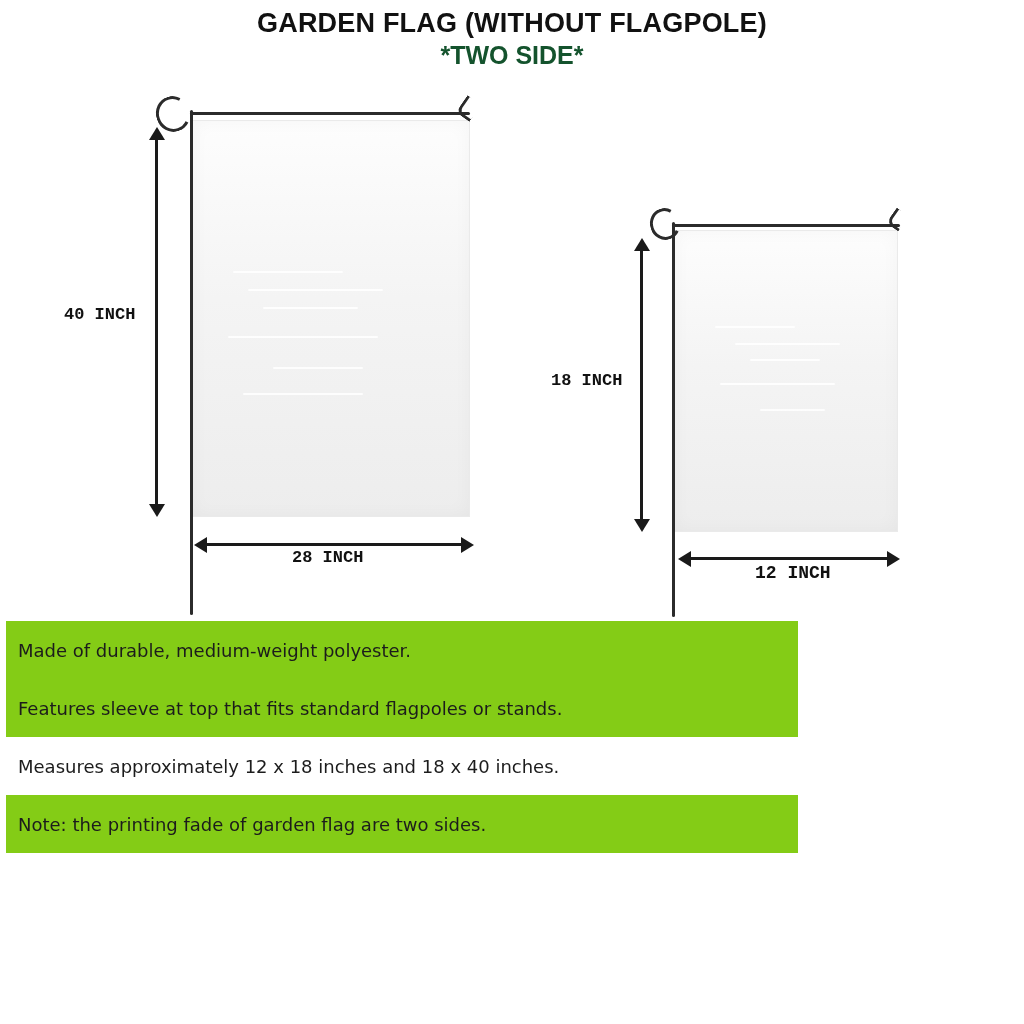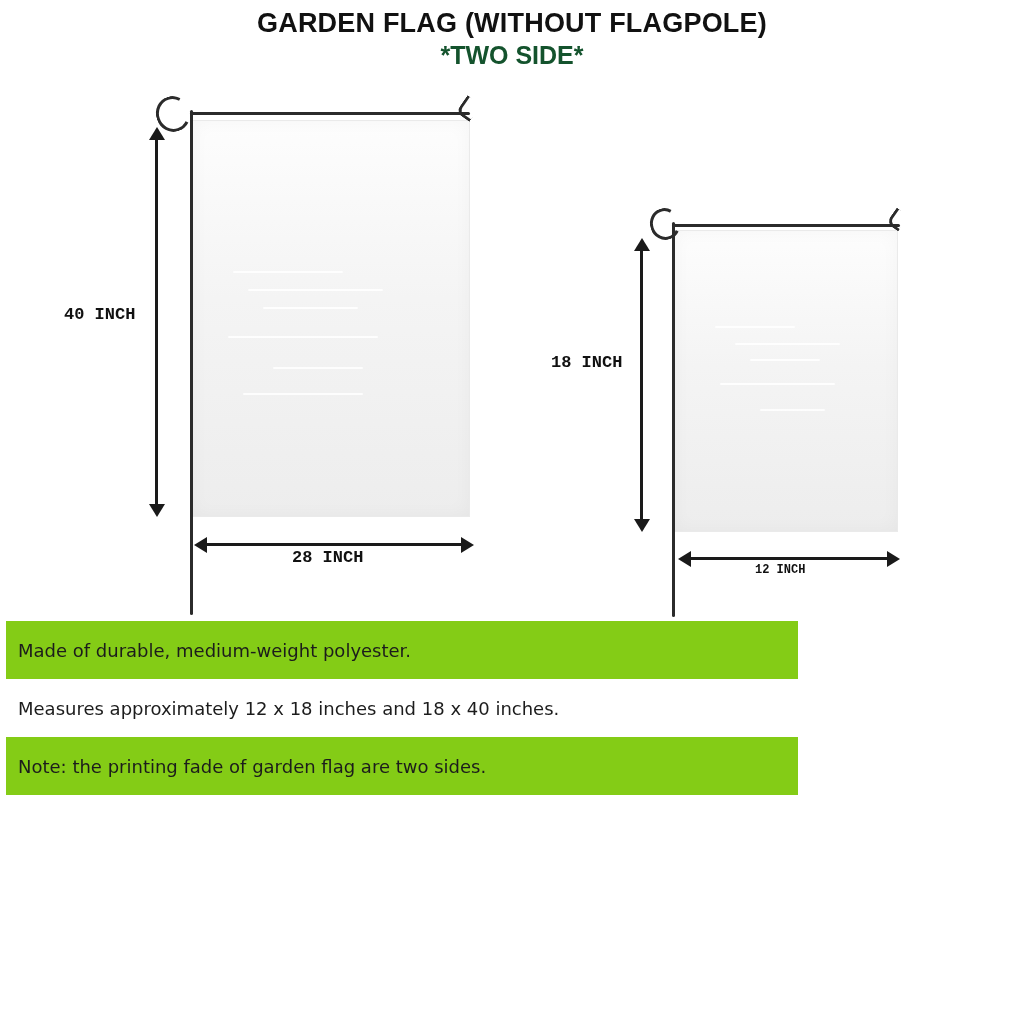--- a/index.html
+++ b/index.html
@@ -120,21 +120,21 @@
     border-left: 13px solid #1a1a1a;
   }
   .dim-label {
     position: absolute;
     font-size: 17px;
     font-weight: bold;
     color: #111111;
     white-space: nowrap;
     font-family: Liberation Mono, monospace;
   }
-  .dim-label.small { font-size: 12px; }
+  .dim-label.small { font-size: 18px; }
 
   
   .features {
     position: absolute;
     left: 6px;
     top: 621px;
     width: 792px;
   }
   .feature-row {
     height: 58px;
@@ -200,32 +200,35 @@
     </div>
 
     <div class="pole" style="left:672px; top:222px; height:395px;"></div>
     <div class="pole-arm" style="left:672px; top:224px; width:228px;"></div>
     <div class="hook" style="left:650px; top:208px; width:24px; height:26px; border-right-color:transparent; transform:rotate(-18deg);"></div>
     <div class="hook-end" style="left:890px; top:210px; width:12px; height:16px; transform:rotate(35deg);"></div>
 
     <div class="arrow arrow-up" style="left:634px; top:238px;"></div>
     <div class="dim-line-v" style="left:640px; top:249px; height:274px;"></div>
     <div class="arrow arrow-down" style="left:634px; top:519px;"></div>
-    <div class="dim-label" style="left:551px; top:353px;">18 INCH</div>
+    <div class="dim-label" style="left:551px; top:371px;">18 INCH</div>
 
     <div class="arrow arrow-left" style="left:678px; top:551px;"></div>
     <div class="dim-line-h" style="left:689px; top:557px; width:200px;"></div>
     <div class="arrow arrow-right" style="left:887px; top:551px;"></div>
     <div class="dim-label small" style="left:755px; top:563px;">12 INCH</div>
   </div>
 
   <div class="features">
     <div class="feature-row shaded">
       <span>Made of durable, medium-weight polyester.</span>
     </div>
+    <div class="feature-row shaded">
+      <span>Features sleeve at top that fits standard flagpoles or stands.</span>
+    </div>
     <div class="feature-row plain">
       <span>Measures approximately 12 x 18 inches and 18 x 40 inches.</span>
     </div>
     <div class="feature-row shaded">
       <span>Note: the printing fade of garden flag are two sides.</span>
     </div>
   </div>
 
 </div>
 

